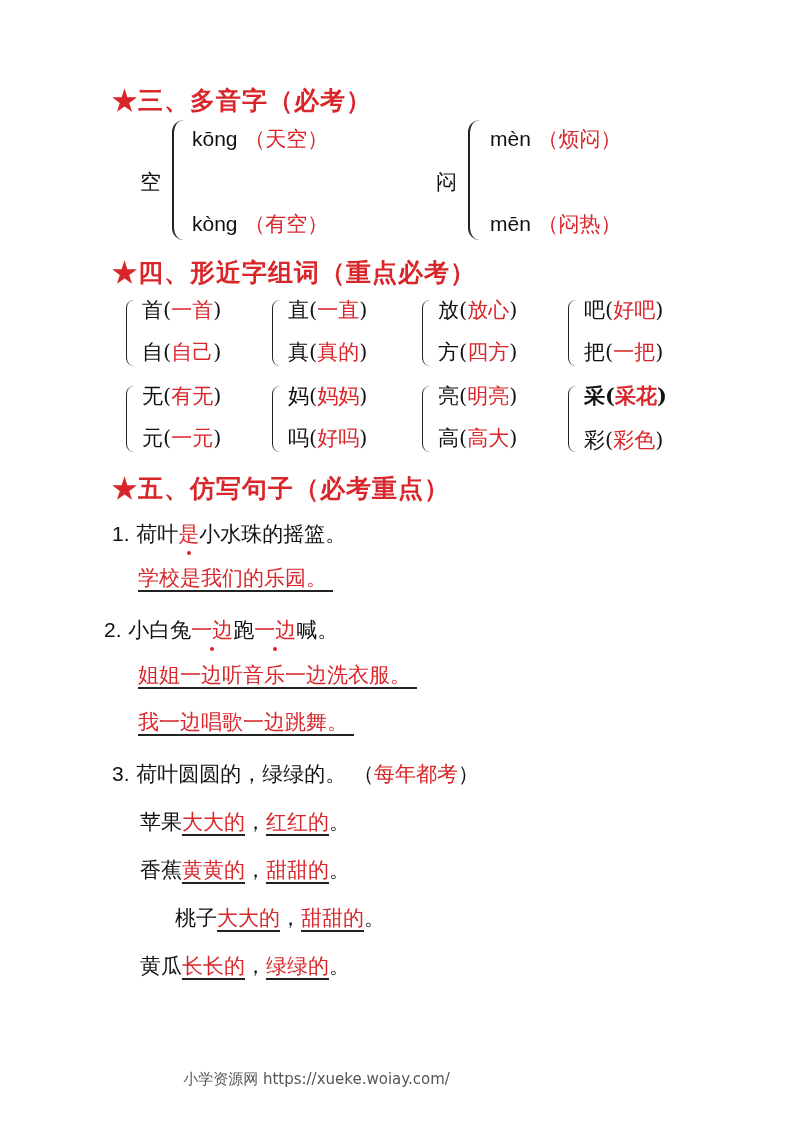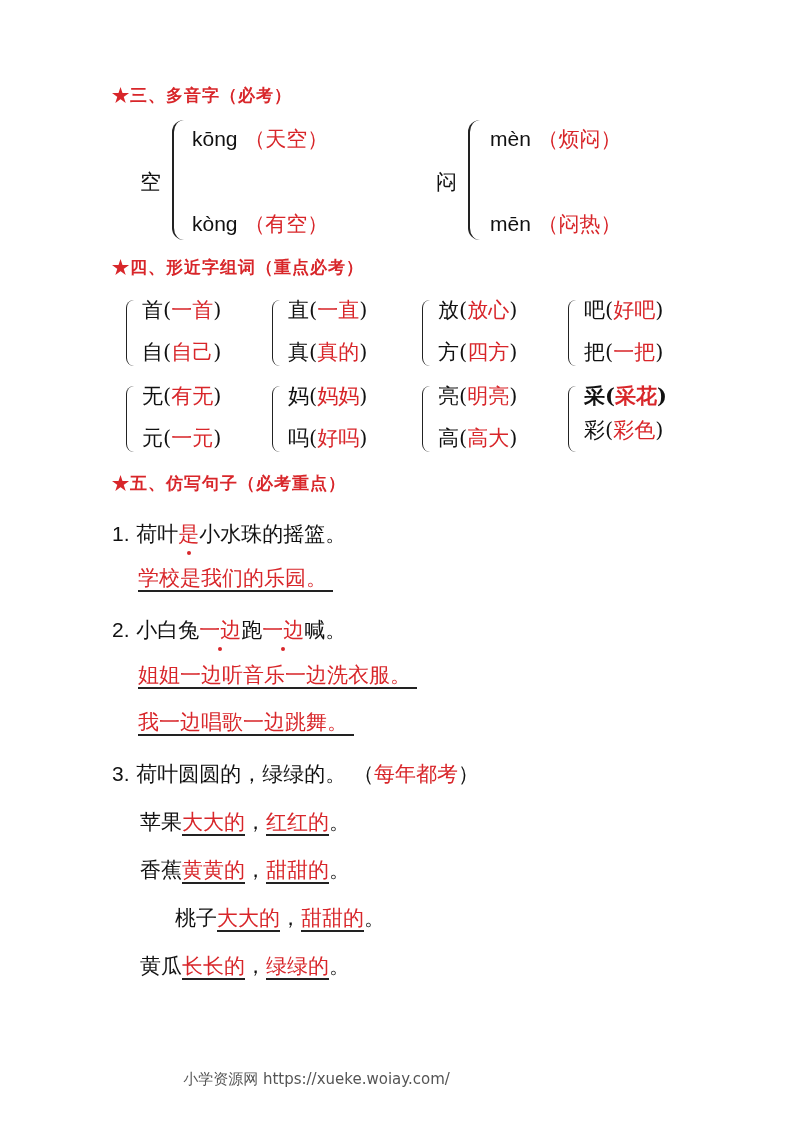--- a/index.html
+++ b/index.html
@@ -1,19 +1,19 @@
 <!DOCTYPE html>
 <html><head>
   <meta charset="utf-8">
   <style>
     html, body { margin: 0; padding: 0; background: #ffffff; }
     body { width: 793px; height: 1122px; position: relative; overflow: hidden;
       font-family: "DejaVu Serif", "Liberation Serif", serif; color: #111; }
     .abs { position: absolute; }
-    .heading { font-size: 17px; font-weight: bold; color: #d8262a; letter-spacing: 1px; white-space: nowrap; }
+    .heading { font-size: 25px; font-weight: bold; color: #d8262a; letter-spacing: 1px; white-space: nowrap; }
     .red { color: #d8262a; }
     .black { color: #111; }
     .txt { font-size: 21px; white-space: nowrap; }
     .pinyin { font-family: "Liberation Sans", "DejaVu Sans", sans-serif; font-size: 21px; }
     .brace-big { position: absolute; width: 14px; border-left: 2px solid #222; border-radius: 12px 0 0 12px; }
     .brace-small { position: absolute; width: 8px; border-left: 1.5px solid #222; border-radius: 8px 0 0 8px; }
     .uline { border-bottom: 2px solid #222; display: inline-block; line-height: 1.15; }
     .dot-under { position: relative; display: inline-block; }
     .dot-under::after { content: ""; position: absolute; left: 50%; bottom: -7px; width: 4px; height: 4px; margin-left: -2px; border-radius: 50%; background: #d8262a; }
     .footer { font-family: "DejaVu Sans", sans-serif; font-size: 15px; color: #555; white-space: nowrap; }
@@ -81,34 +81,34 @@
   <div class="row" style="top:42px;"><span class="black">吗</span><span class="black">(</span><span class="red">好吗</span><span class="black">)</span></div>
 </div>
 <div class="pair" style="left:422px; top:382px;">
   <div class="brace-small" style="left:0; top:4px; height:66px;"></div>
   <div class="row" style="top:0;"><span class="black">亮</span><span class="black">(</span><span class="red">明亮</span><span class="black">)</span></div>
   <div class="row" style="top:42px;"><span class="black">高</span><span class="black">(</span><span class="red">高大</span><span class="black">)</span></div>
 </div>
 <div class="pair" style="left:568px; top:382px;">
   <div class="brace-small" style="left:0; top:4px; height:66px;"></div>
   <div class="row" style="top:0;font-weight:bold;"><span class="black">采</span><span class="black">(</span><span class="red">采花</span><span class="black">)</span></div>
-  <div class="row" style="top:34px;"><span class="black">彩</span><span class="black">(</span><span class="red">彩色</span><span class="black">)</span></div>
+  <div class="row" style="top:44px;"><span class="black">彩</span><span class="black">(</span><span class="red">彩色</span><span class="black">)</span></div>
 </div>
 
 <div class="abs heading" style="left:112px; top:472px;">★五、仿写句子（必考重点）</div>
 
 <div class="abs txt black" style="left:112px; top:520px;">
   <span class="pinyin">1.</span>
   <span>荷叶</span><span class="red dot-under">是</span><span>小水珠的摇篮。</span>
 </div>
 <div class="abs txt red" style="left:138px; top:566px;">
   <span class="uline" style="padding-right:6px;">学校是我们的乐园。</span>
 </div>
 
-<div class="abs txt black" style="left:112px; top:616px;">
+<div class="abs txt black" style="left:104px; top:616px;">
   <span class="pinyin">2.</span>
   <span>小白兔</span><span class="red dot-under">一边</span><span>跑</span><span class="red dot-under">一边</span><span>喊。</span>
 </div>
 <div class="abs txt red" style="left:138px; top:663px;">
   <span class="uline" style="padding-right:6px;">姐姐一边听音乐一边洗衣服。</span>
 </div>
 <div class="abs txt red" style="left:138px; top:710px;">
   <span class="uline" style="padding-right:6px;">我一边唱歌一边跳舞。</span>
 </div>
 

